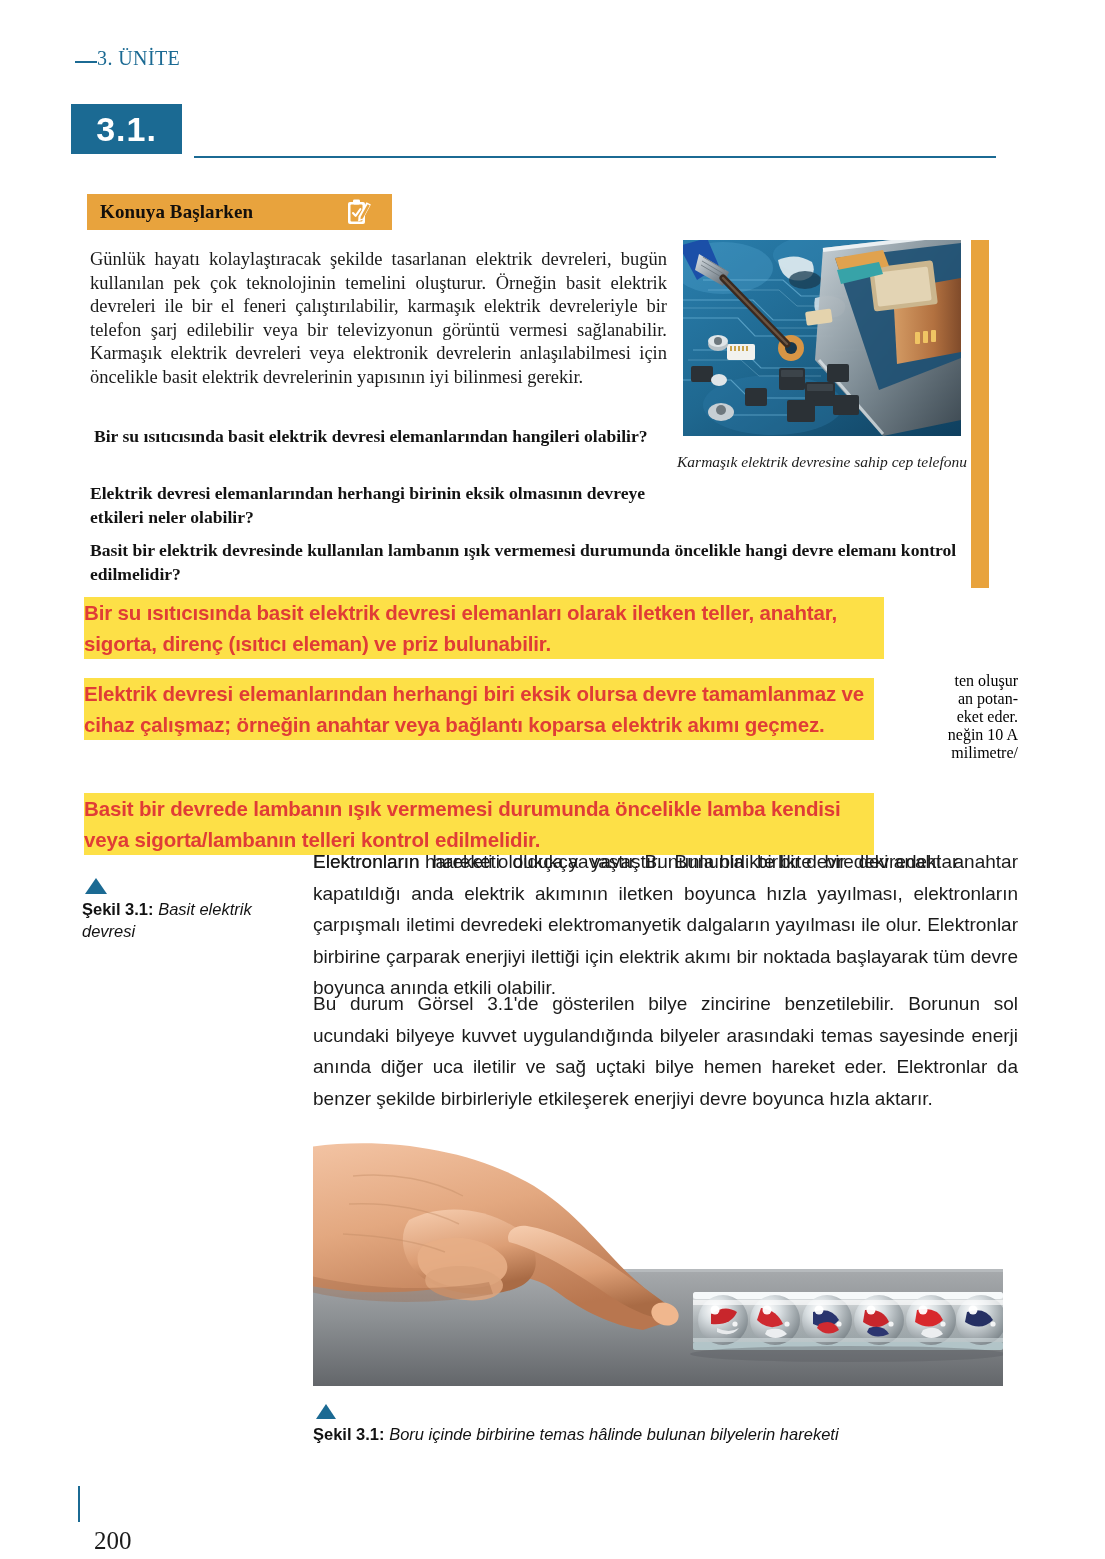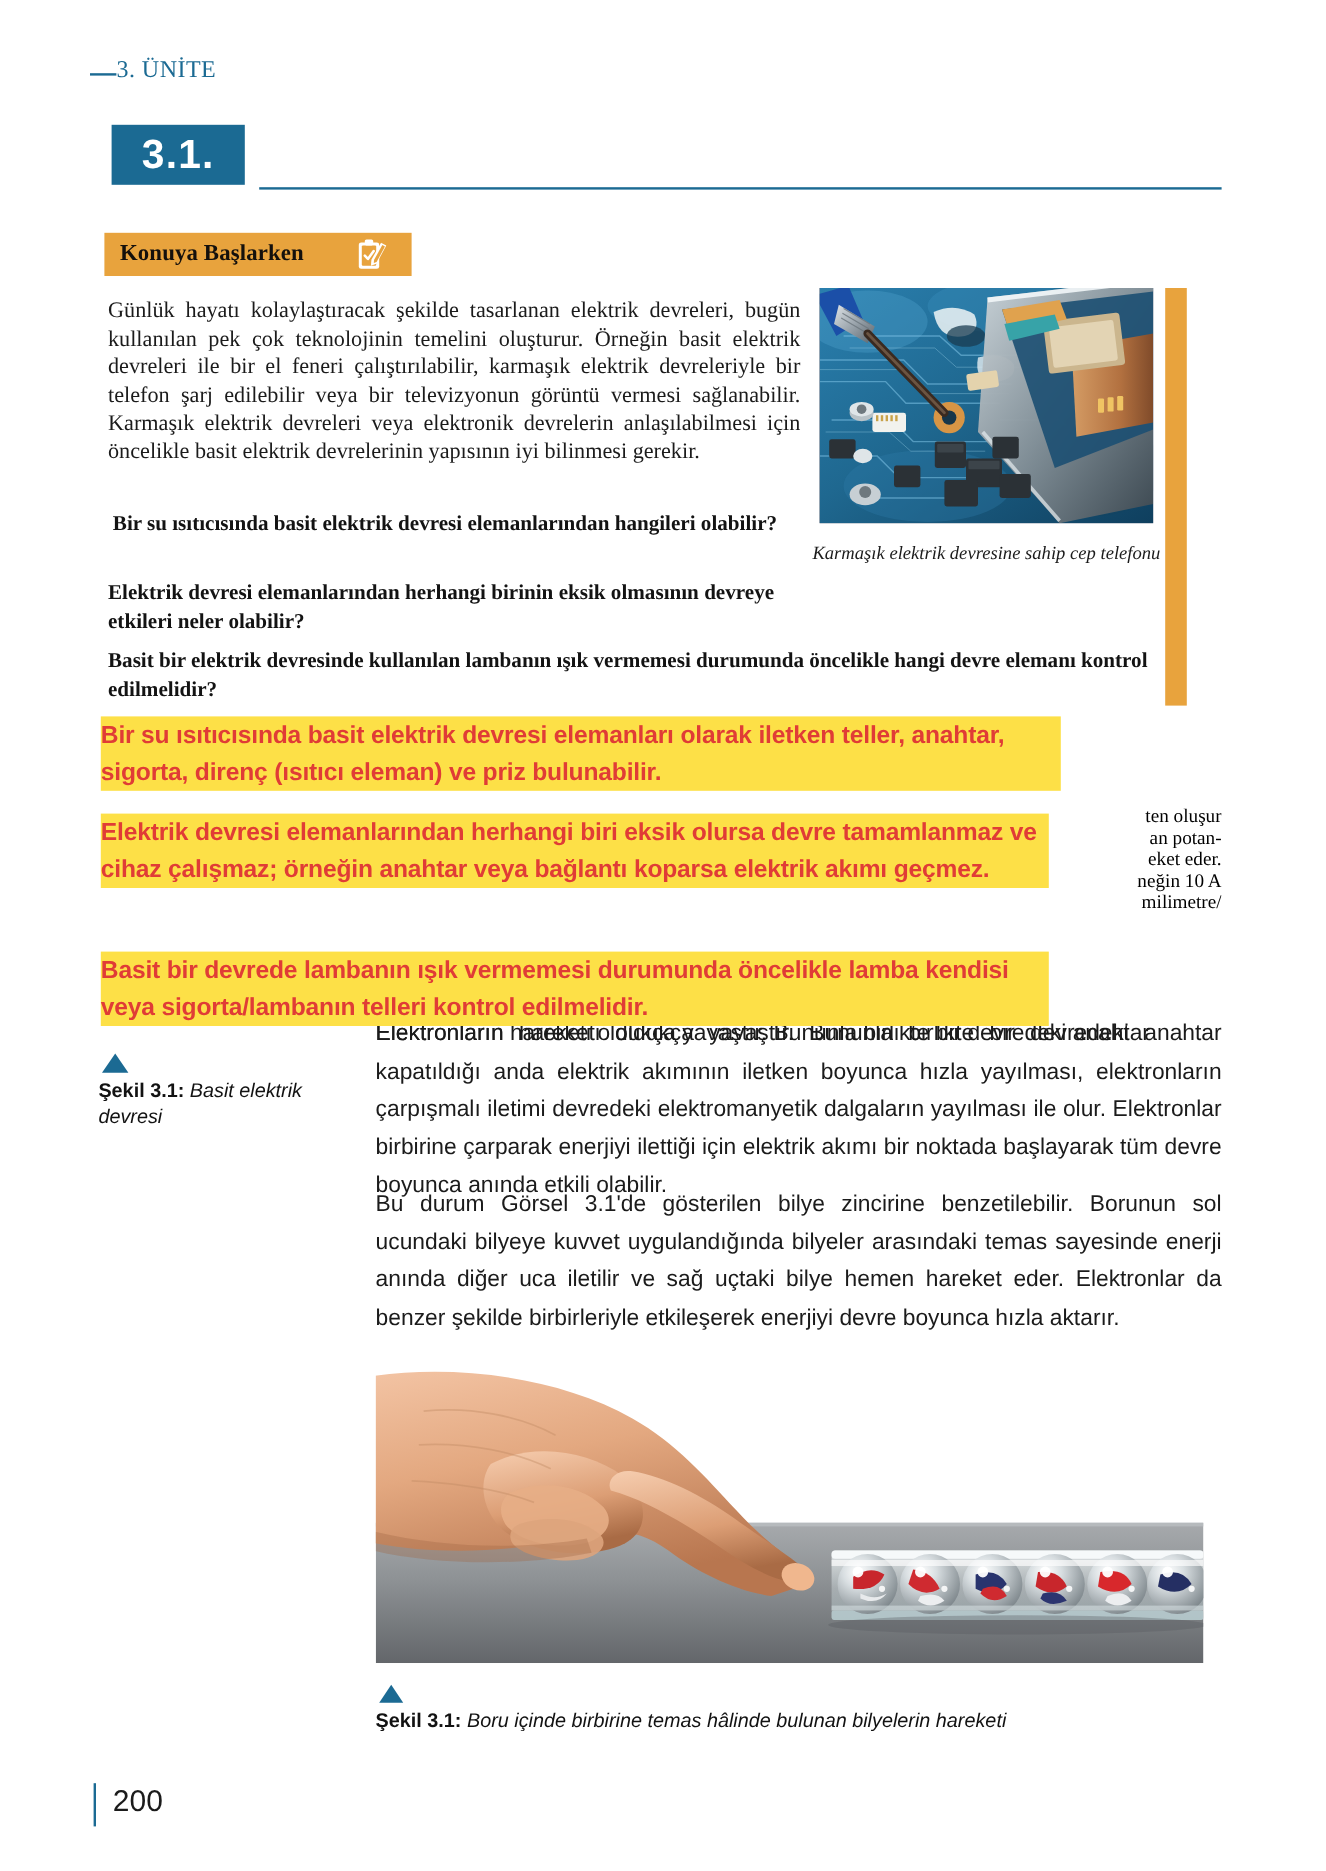--- a/index.html
+++ b/index.html
@@ -37,21 +37,21 @@
     top: 0;
     font-family: "Liberation Serif", serif;
     font-size: 20px;
     letter-spacing: 0.4px;
     color: #1b6a93;
   }
 
   
   .sec-title-wrap {
     position: absolute;
-    left: 93px;
+    left: 71px;
     top: 104px;
     width: 925px;
     height: 62px;
   }
   .sec-num {
     position: absolute;
     left: 0;
     top: 0;
     width: 111px;
     height: 50px;
@@ -83,21 +83,21 @@
     width: 802px;
     height: 2px;
     background: #1b6a93;
   }
 
   
   .kb-badge {
     position: absolute;
     left: 87px;
     top: 194px;
-    width: 256px;
+    width: 305px;
     height: 36px;
     background: #e8a33d;
   }
   .kb-badge-text {
     position: absolute;
     left: 13px;
     top: 7px;
     font-family: "Liberation Serif", serif;
     font-weight: 700;
     font-size: 19px;
@@ -282,22 +282,22 @@
     position: absolute;
     left: 78px;
     top: 1486px;
     width: 2px;
     height: 36px;
     background: #1b6a93;
   }
   .pgnum {
     position: absolute;
     left: 94px;
-    top: 1487px;
-    font-family: Liberation Sans, sans-serif;
+    top: 1527px;
+    font-family: Liberation Serif, serif;
     font-size: 25px;
     color: #1b1b1b;
   }
 </style>
 </head>
 <body>
 
 <div class="runhead">
   <div class="runhead-rule"></div>
   <div class="runhead-label">3. ÜNİTE</div>

